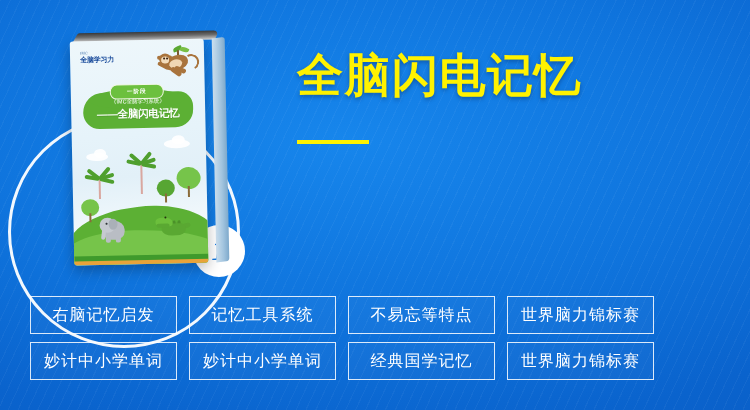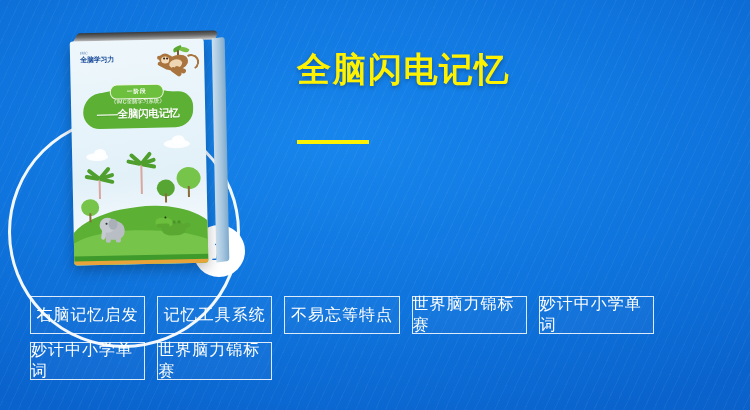--- a/index.html
+++ b/index.html
@@ -205,21 +205,21 @@
   .croc{position:absolute;right:18px;bottom:24px;width:34px;height:26px;}
   .cr-body{position:absolute;left:6px;top:9px;width:24px;height:13px;background:#5aa832;border-radius:45% 40% 40% 45%;}
   .cr-head{position:absolute;left:0px;top:4px;width:17px;height:9px;background:#6cbf3c;border-radius:40% 50% 30% 40%;}
   .cr-jaw{position:absolute;left:1px;top:10px;width:13px;height:4px;background:#5aa832;border-radius:2px;}
   .cr-eye{position:absolute;left:9px;top:3px;width:2px;height:2px;background:#23350f;border-radius:50%;}
   .cr-tail{position:absolute;left:26px;top:10px;width:9px;height:5px;background:#5aa832;border-radius:0 60% 60% 0;transform:rotate(-18deg);}
   .cr-spine{position:absolute;top:7px;width:3px;height:3px;background:#4b9129;border-radius:50% 50% 0 0;}
   
   .headline{
     position:absolute;left:297px;top:52px;
-    font-size:34px;font-weight:bold;color:#fff200;
+    font-size:46px;font-weight:bold;color:#fff200;
     letter-spacing:1.5px;line-height:1;
     text-shadow:0 2px 4px rgba(0,20,60,.35);
     white-space:nowrap;
   }
   .subhead{
     position:absolute;left:297px;top:103px;
     font-size:21px;font-weight:bold;color:#fff200;
     letter-spacing:.6px;line-height:1;
     white-space:nowrap;
   }
@@ -230,21 +230,21 @@
   .body-copy{
     position:absolute;left:297px;top:172px;width:430px;
     font-size:17px;color:#ffffff;line-height:1.62;
     letter-spacing:.2px;
   }
   
   .features{
     position:absolute;left:30px;top:296px;
     width:624px;
     display:grid;
-    grid-template-columns:repeat(5,1fr);
+    grid-template-columns:repeat(4,1fr);
     grid-auto-rows:38px;
     gap:8px 12px;
   }
   .feat{
     border:1px solid rgba(255,255,255,.85);
     display:flex;align-items:center;justify-content:center;
     color:#ffffff;font-size:16px;letter-spacing:1px;
     background:rgba(255,255,255,0.03);
     box-sizing:border-box;
   }
@@ -377,17 +377,20 @@
     <div class="feat">
         <span>世界脑力锦标赛</span>
       </div>
     <div class="feat">
         <span>妙计中小学单词</span>
       </div>
     <div class="feat">
         <span>妙计中小学单词</span>
       </div>
     <div class="feat">
+        <span>经典国学记忆</span>
+      </div>
+    <div class="feat">
         <span>世界脑力锦标赛</span>
       </div>
   </div>
 
 </div>
 
 </body></html>

